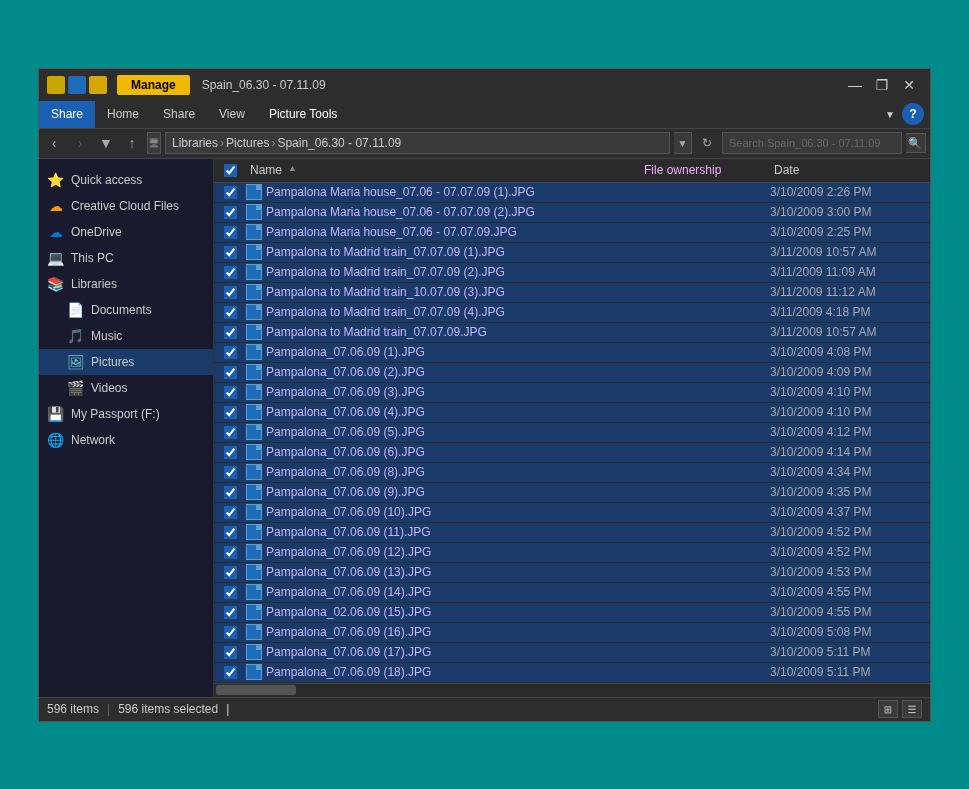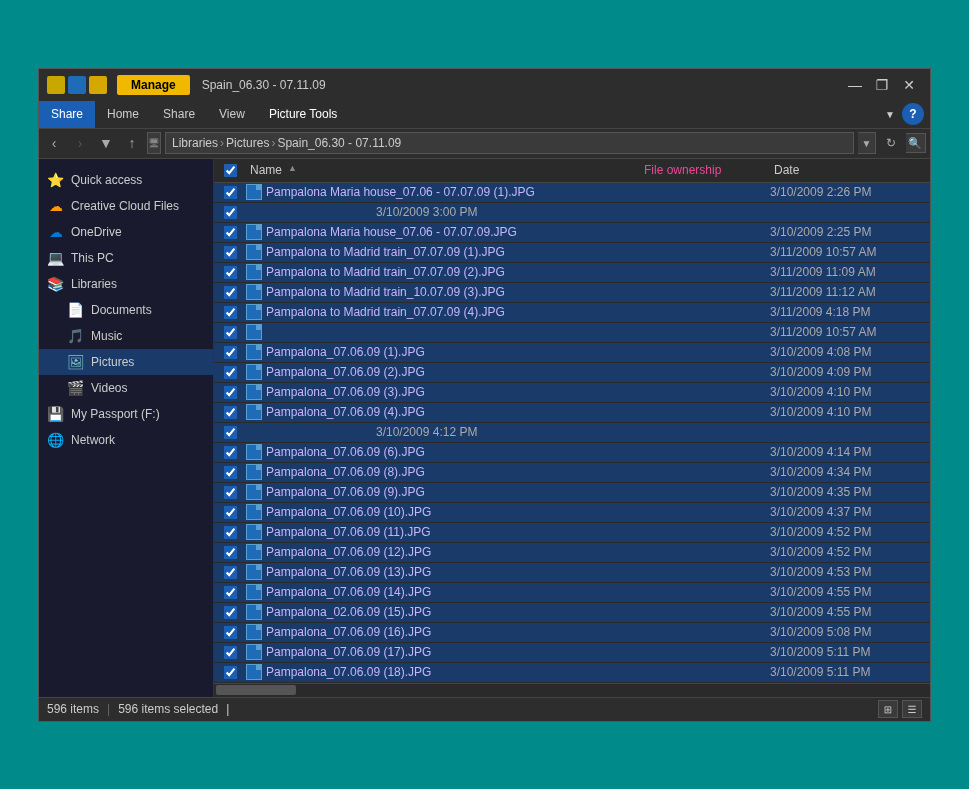--- a/index.html
+++ b/index.html
@@ -276,21 +276,21 @@
       font-size: 12px;
       display: flex;
       align-items: flex-start;
       gap: 4px;
       cursor: pointer;
       user-select: none;
     }
     .col-ownership {
       width: 130px;
       padding: 0 4px;
-      color: #ec4899;
+      color: #f0abfc;
       font-size: 12px;
       display: flex;
       align-items: center;
       cursor: pointer;
       user-select: none;
       flex-shrink: 0;
     }
     .col-date {
       width: 160px;
       padding: 0 4px;
@@ -484,20 +484,23 @@
     <div style="width:14px;height:22px;background:#3a3a3a;border:1px solid #555;display:flex;align-items:center;justify-content:center;color:#888;font-size:9px;">🖥</div>
     <div class="address-path">
       <span class="path-segment">Libraries</span>
       <span class="path-separator">›</span>
       <span class="path-segment">Pictures</span>
       <span class="path-separator">›</span>
       <span class="path-segment">Spain_06.30 - 07.11.09</span>
     </div>
     <div class="path-dropdown">▼</div>
     <div class="refresh-btn">↻</div>
+    <div class="search-box">
+      <span style="color:#666;font-size:11px;">Search Spain_06.30 - 07.11.09</span>
+    </div>
     <div class="search-icon-btn">🔍</div>
   </div>
 
   <div class="content-area">
 
     <div class="sidebar">
       <div class="sidebar-item">
         <span class="icon">⭐</span>
         <span>Quick access</span>
       </div>
@@ -569,20 +572,24 @@
         <div class="file-icon"></div>
         <span>Pampalona Maria house_07.06 - 07.07.09 (1).JPG</span>
       </div>
       <div class="row-ownership"></div>
       <div class="row-date">3/10/2009 2:26 PM</div>
     </div>
           <div class="file-row selected">
       <div class="row-checkbox">
         <input type="checkbox" checked="" style="">
       </div>
+      <div class="row-name">
+        <div class="file-icon"></div>
+        <span>Pampalona Maria house_07.06 - 07.07.09 (2).JPG</span>
+      </div>
       <div class="row-ownership"></div>
       <div class="row-date">3/10/2009 3:00 PM</div>
     </div>
           <div class="file-row selected">
       <div class="row-checkbox">
         <input type="checkbox" checked="" style="">
       </div>
       <div class="row-name">
         <div class="file-icon"></div>
         <span>Pampalona Maria house_07.06 - 07.07.09.JPG</span>
@@ -633,20 +640,21 @@
       </div>
       <div class="row-ownership"></div>
       <div class="row-date">3/11/2009 4:18 PM</div>
     </div>
           <div class="file-row selected">
       <div class="row-checkbox">
         <input type="checkbox" checked="" style="">
       </div>
       <div class="row-name">
         <div class="file-icon"></div>
+        <span>Pampalona to Madrid train_07.07.09.JPG</span>
       </div>
       <div class="row-ownership"></div>
       <div class="row-date">3/11/2009 10:57 AM</div>
     </div>
           <div class="file-row selected">
       <div class="row-checkbox">
         <input type="checkbox" checked="" style="">
       </div>
       <div class="row-name">
         <div class="file-icon"></div>
@@ -684,20 +692,24 @@
       <div class="row-name">
         <div class="file-icon"></div>
         <span>Pampalona_07.06.09 (4).JPG</span>
       </div>
       <div class="row-ownership"></div>
       <div class="row-date">3/10/2009 4:10 PM</div>
     </div>
           <div class="file-row selected">
       <div class="row-checkbox">
         <input type="checkbox" checked="" style="">
+      </div>
+      <div class="row-name">
+        <div class="file-icon"></div>
+        <span>Pampalona_07.06.09 (5).JPG</span>
       </div>
       <div class="row-ownership"></div>
       <div class="row-date">3/10/2009 4:12 PM</div>
     </div>
           <div class="file-row selected">
       <div class="row-checkbox">
         <input type="checkbox" checked="" style="">
       </div>
       <div class="row-name">
         <div class="file-icon"></div>

